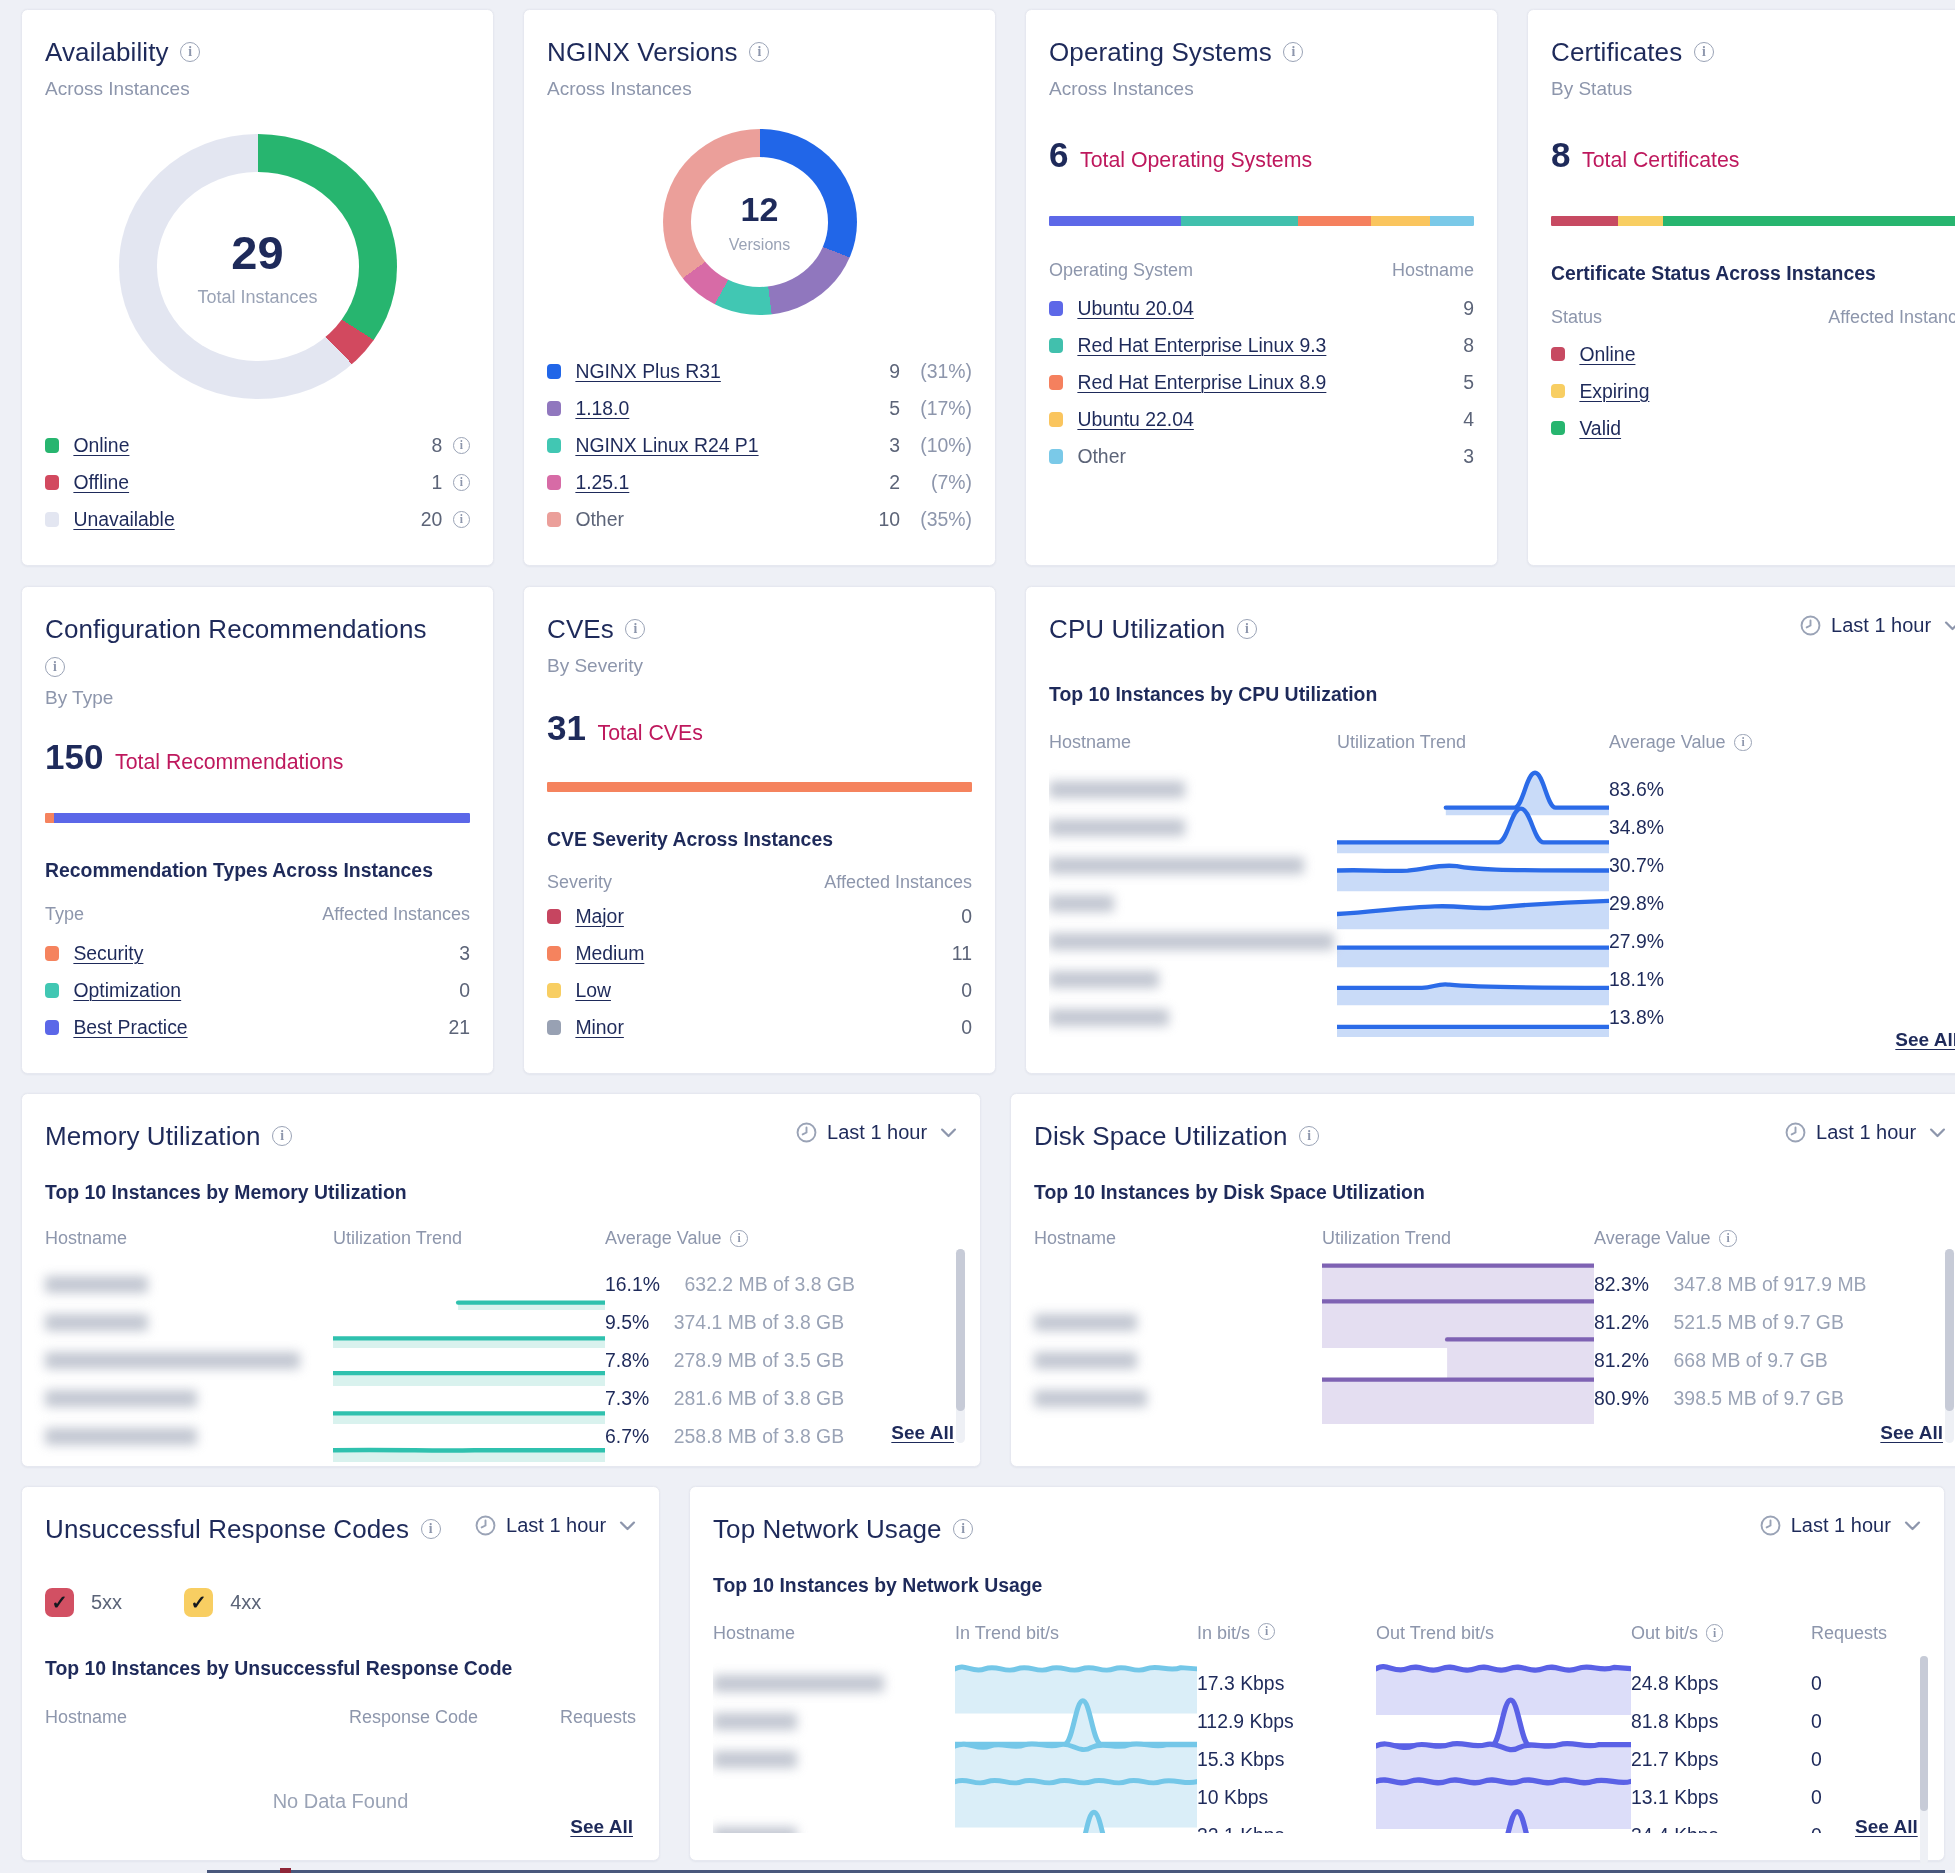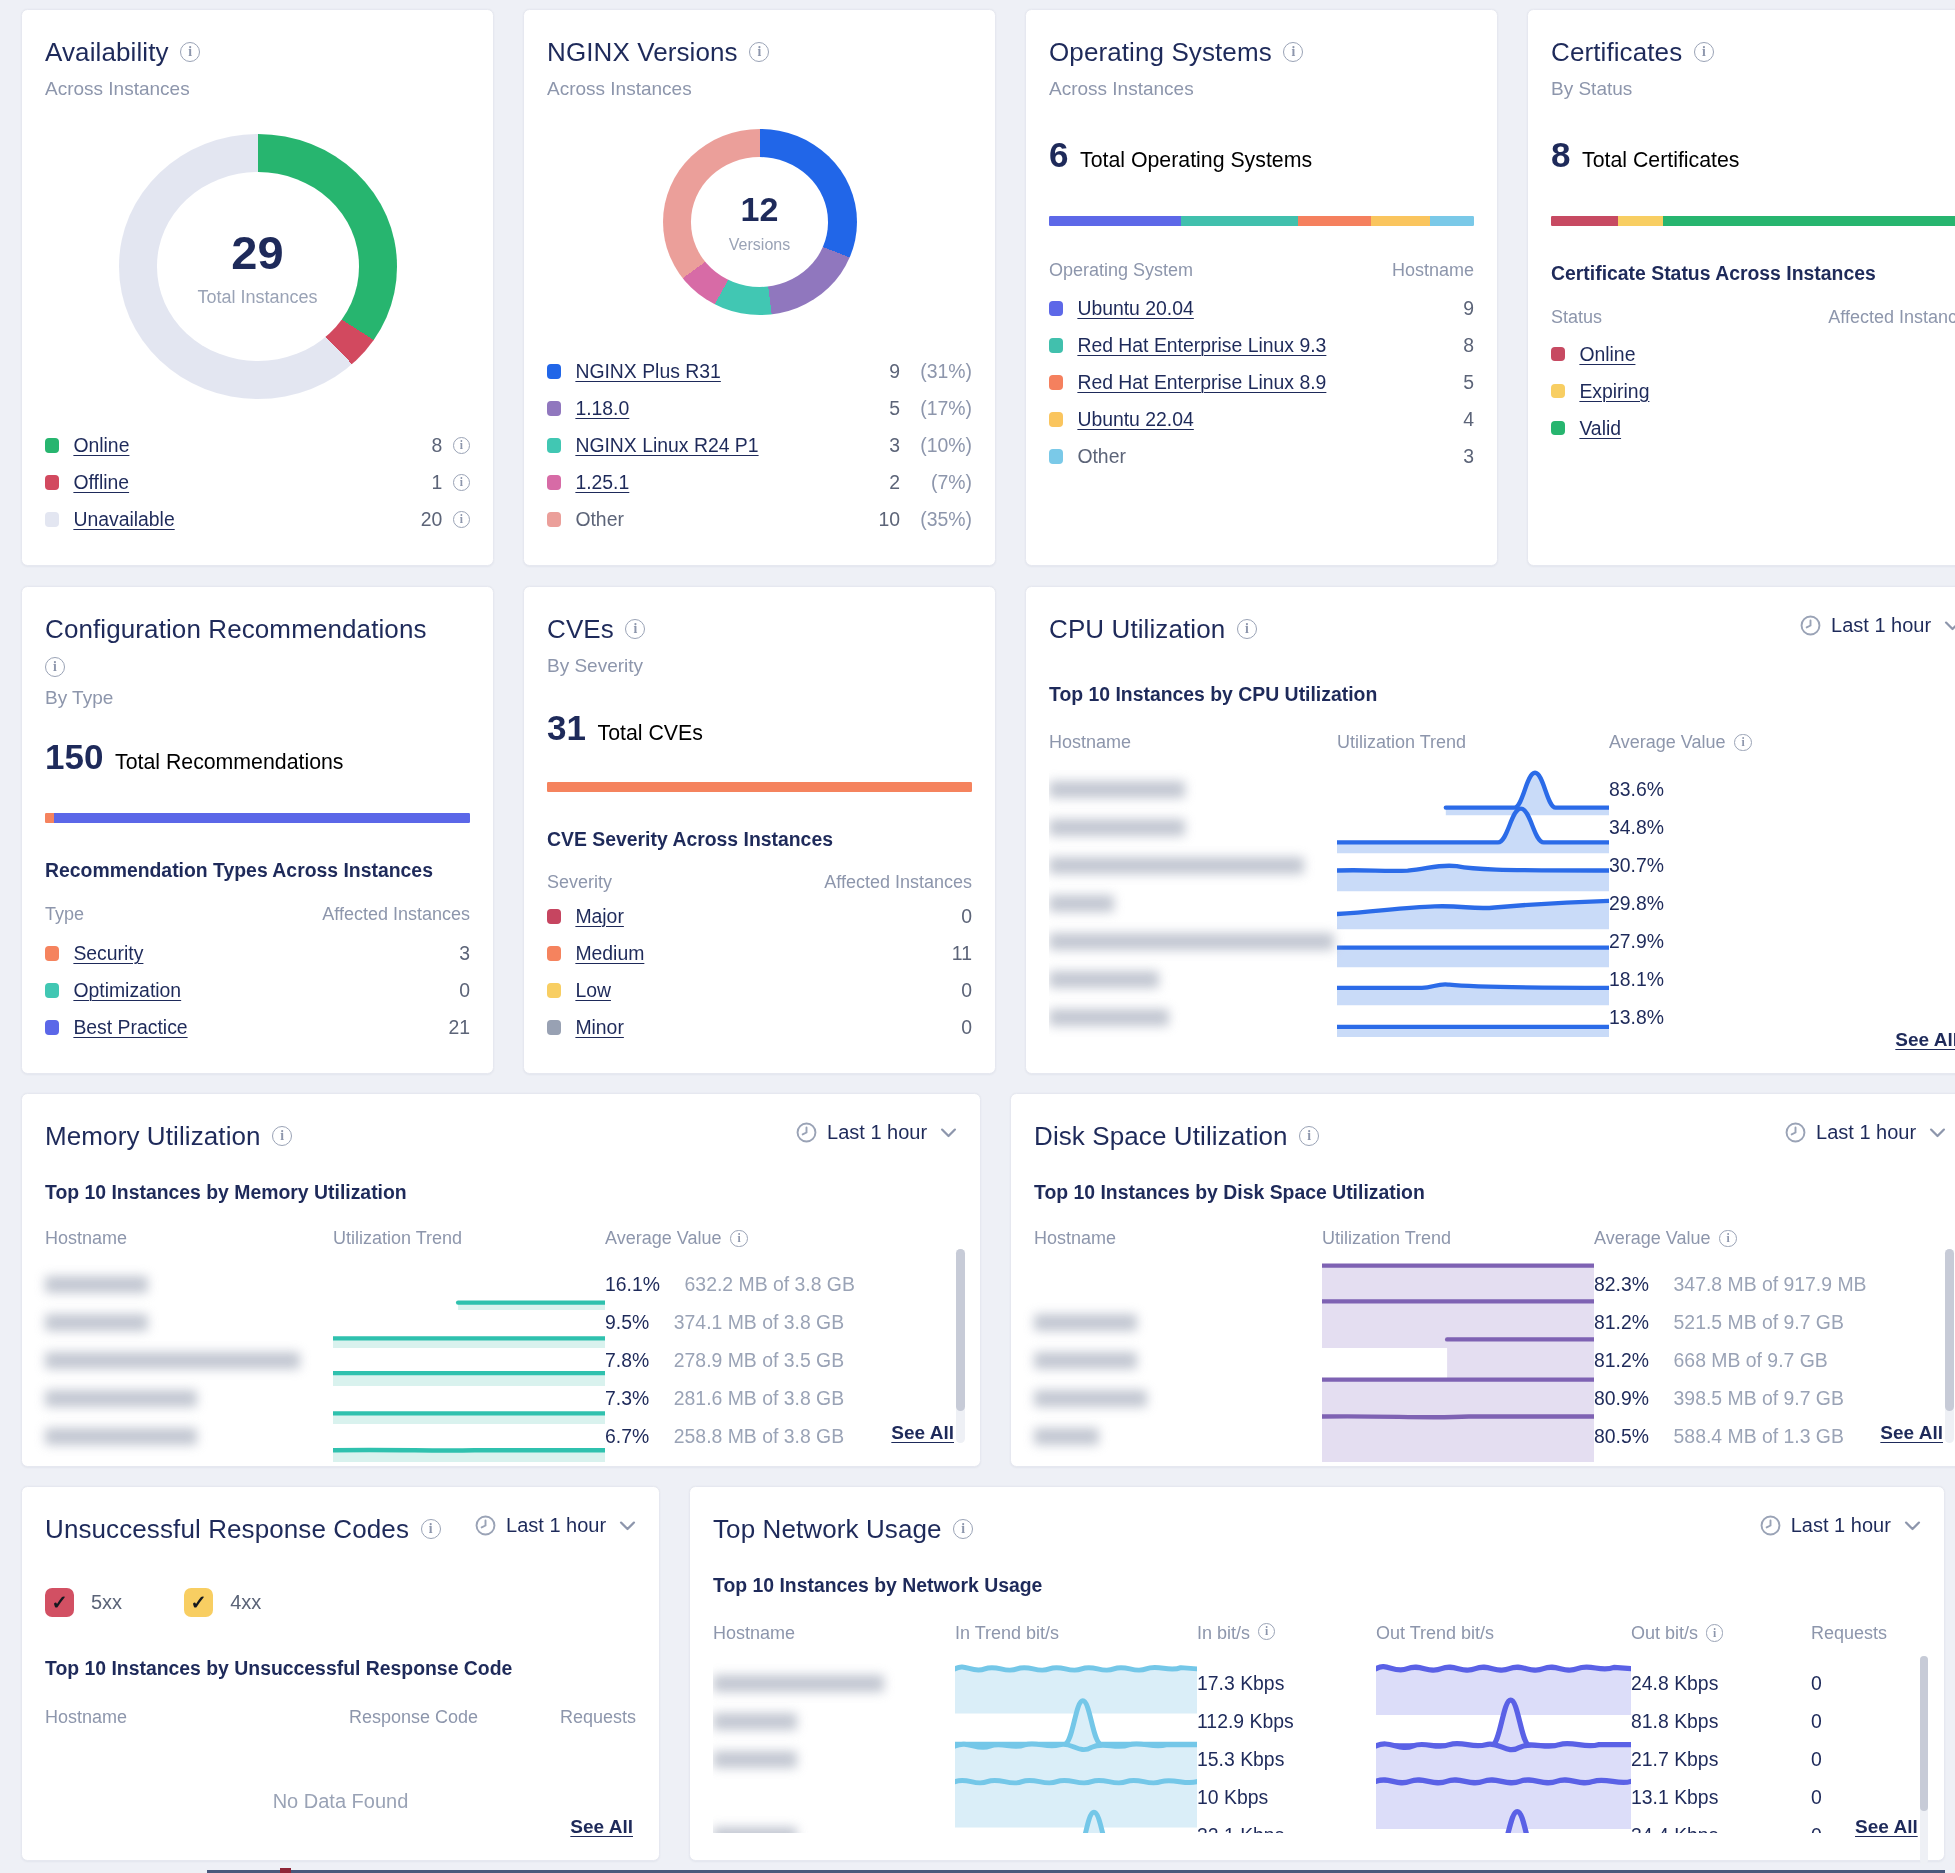--- a/index.html
+++ b/index.html
@@ -23,21 +23,21 @@
           border:1.9px solid #9aa3b6; border-radius:50%; color:#8d96ac; font-size:13.6px; font-weight:700;
           font-family:"Liberation Serif", serif; flex:0 0 auto; }
   .info.sm { width:17.5px; height:17.5px; border-width:1.6px; font-size:11.6px; }
 
   .time-ctrl { margin-left:auto; display:flex; align-items:center; gap:9px; }
   .time-label { font-size:20px; color:#1e2a5a; }
   .chev { margin-left:3.9px; }
 
   .total-line { display:flex; align-items:baseline; margin-top:35px; }
   .big { font-size:35px; font-weight:700; color:#1e2a5a; }
-  .total-label { font-size:21.3px; color:#000000; margin-left:11.6px; }
+  .total-label { font-size:21.3px; color:#be185d; margin-left:11.6px; }
 
   .bar { display:flex; height:9.7px; border-radius:1.3px; overflow:hidden; margin-top:41px; }
   .bar i { display:block; height:100%; }
 
   .section-h { font-size:19.4px; font-weight:700; color:#1e2a5a; }
   .th { font-size:18px; color:#8d96ac; }
   .hdr2 { display:flex; justify-content:space-between; margin-top:34px; }
   .lrow { display:flex; align-items:center; height:37px; font-size:19.4px; }
   .sw { width:14.2px; height:14.2px; border-radius:3.9px; margin-right:14.2px; flex:0 0 auto; }
   .lnk { color:#1e2a5a; text-decoration:underline; text-underline-offset:3.2px; text-decoration-thickness:1.3px; }
@@ -624,30 +624,20 @@
         <div class="trow g3">
           <span>
               <span class="hblob" style="width:113px;display:block"></span>
             </span>
           <span><span class="spark"><svg viewBox="0 0 250 48" preserveAspectRatio="none">
                   <path class="disk-f" d="M0 7 L250 7 L250 48 L0 48 Z"></path>
                   <path class="l disk-l" d="M0 7 L250 7"></path>
                 </svg></span></span>
           <span><span class="avg">80.9%</span><span class="detail">398.5 MB of 9.7 GB</span></span>
         </div>
-        <div class="trow g3">
-          <span>
-              <span class="hblob" style="width:65px;display:block"></span>
-            </span>
-          <span><span class="spark"><svg viewBox="0 0 250 48" preserveAspectRatio="none">
-                  <path class="disk-f" d="M0 6 C60 5 95 8 135 6 L250 6 L250 48 L0 48 Z"></path>
-                  <path class="l disk-l" d="M0 6 C60 5 95 8 135 6 L250 6"></path>
-                </svg></span></span>
-          <span><span class="avg">80.5%</span><span class="detail">588.4 MB of 1.3 GB</span></span>
-        </div>
       </div>
       <div class="strack" style="right:15.5px;top:155px;height:194px"></div>
       <div class="sthumb" style="right:15.5px;top:155px;height:162px"></div>
       <a class="see-all lnk">See All</a>
     </section>
   </div>
 
   <div class="row" id="row4">
 
     <section class="card wresp">

